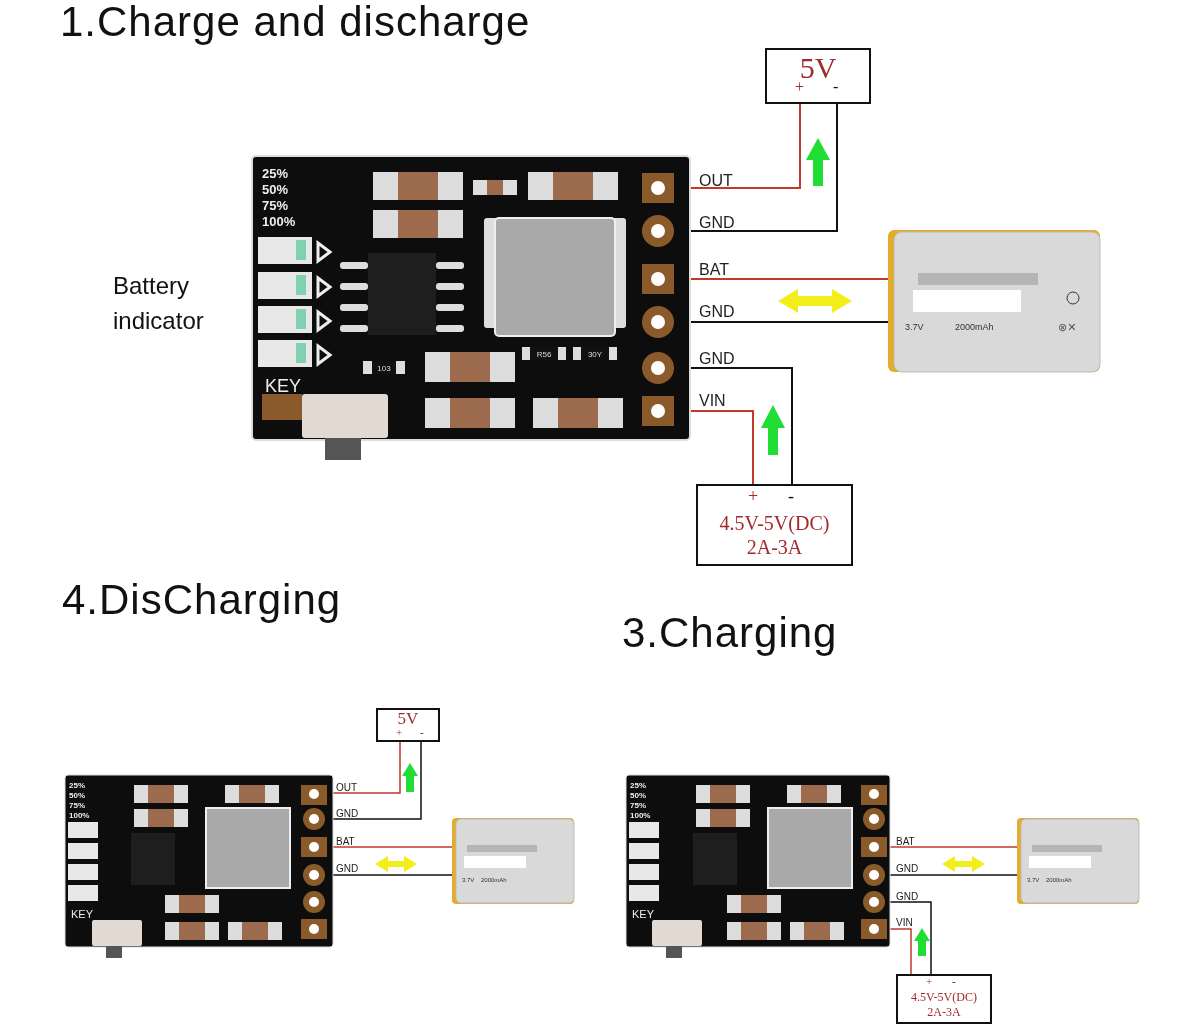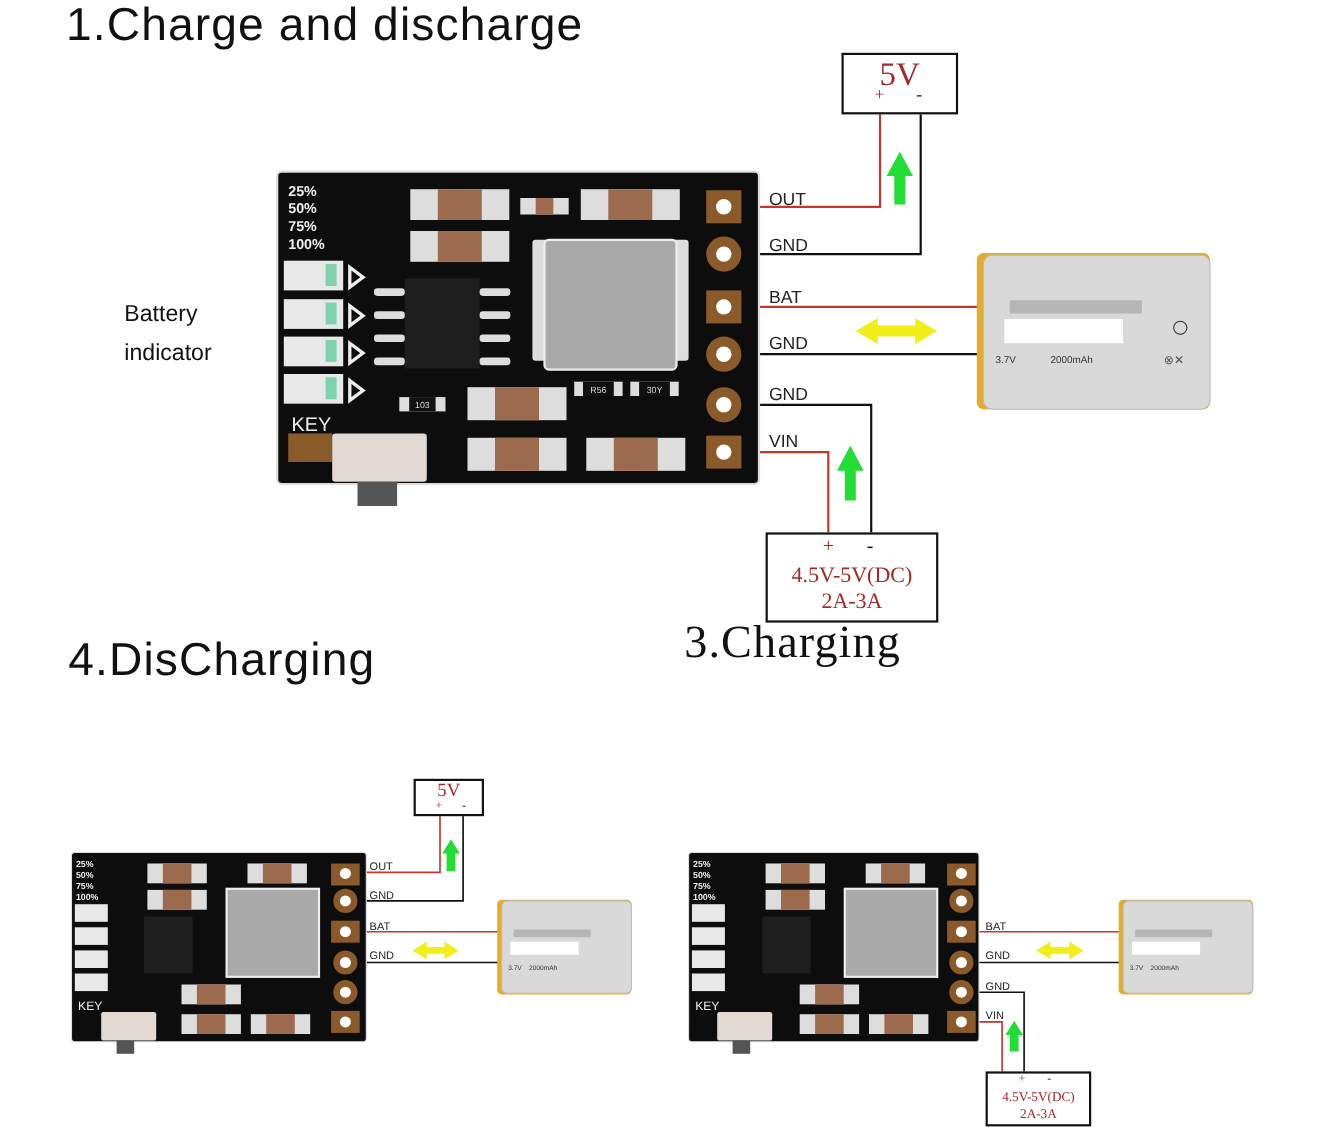--- a/index.html
+++ b/index.html
@@ -1,20 +1,20 @@
 <!DOCTYPE html>
 <html><head>
 <meta charset="utf-8">
 <style>
   html,body{margin:0;padding:0;background:#fff;}
   body{width:1200px;height:1033px;position:relative;overflow:hidden;font-family:"Liberation Sans",sans-serif;color:#111;}
   .abs{position:absolute;}
   .section-title{font-size:42px;letter-spacing:1px;color:#111;font-family:"Liberation Sans",sans-serif;white-space:nowrap;}
   .psu-box{position:absolute;border:2px solid #111;background:#fff;text-align:center;color:#a12a2a;font-family:Liberation Serif, serif;box-sizing:border-box;}
-  .indicator-label{font-size:21px;line-height:35px;color:#111;}
+  .indicator-label{font-size:24px;line-height:35px;color:#111;}
   svg text{font-family:"Liberation Sans",sans-serif;}
 </style>
 </head>
 <body>
 
 <div class="abs section-title" style="left:60px;top:-2px;">1.Charge and discharge</div>
 
 <div class="abs indicator-label" style="left:113px;top:268px;">
   <div>Battery</div>
   <div>indicator</div>
@@ -154,21 +154,21 @@
 </div>
 
 <div class="psu-box" style="left:696px;top:484px;width:157px;height:82px;">
   <span class="abs" style="left:50px;top:0px;font-size:18px;">+</span>
   <span class="abs" style="left:90px;top:0px;font-size:18px;color:#111;">-</span>
   <div style="font-size:20px;margin-top:25px;line-height:24px;">4.5V-5V(DC)</div>
   <div style="font-size:20px;line-height:24px;">2A-3A</div>
 </div>
 
 <div class="abs section-title" style="left:62px;top:576px;">4.DisCharging</div>
-<div class="abs section-title" style="left:622px;top:560px;font-family:Liberation Serif, serif;">3.Charging</div>
+<div class="abs section-title" style="left:622px;top:609px;">3.Charging</div>
 
 <svg class="abs" style="left:0;top:690px;" width="600" height="280">
   <polyline points="318,103 400,103 400,48" fill="none" stroke="#c0392b" stroke-width="1.5"></polyline>
   <polyline points="318,129 421,129 421,48" fill="none" stroke="#111" stroke-width="1.5"></polyline>
   <line x1="318" y1="157" x2="455" y2="157" stroke="#c0392b" stroke-width="1.5"></line>
   <line x1="318" y1="185" x2="455" y2="185" stroke="#111" stroke-width="1.5"></line>
   <g>
       <polygon points="410,73 402,86 406,86 406,102 414,102 414,86 418,86" fill="#22dd33"></polygon>
     </g>
   <g>

